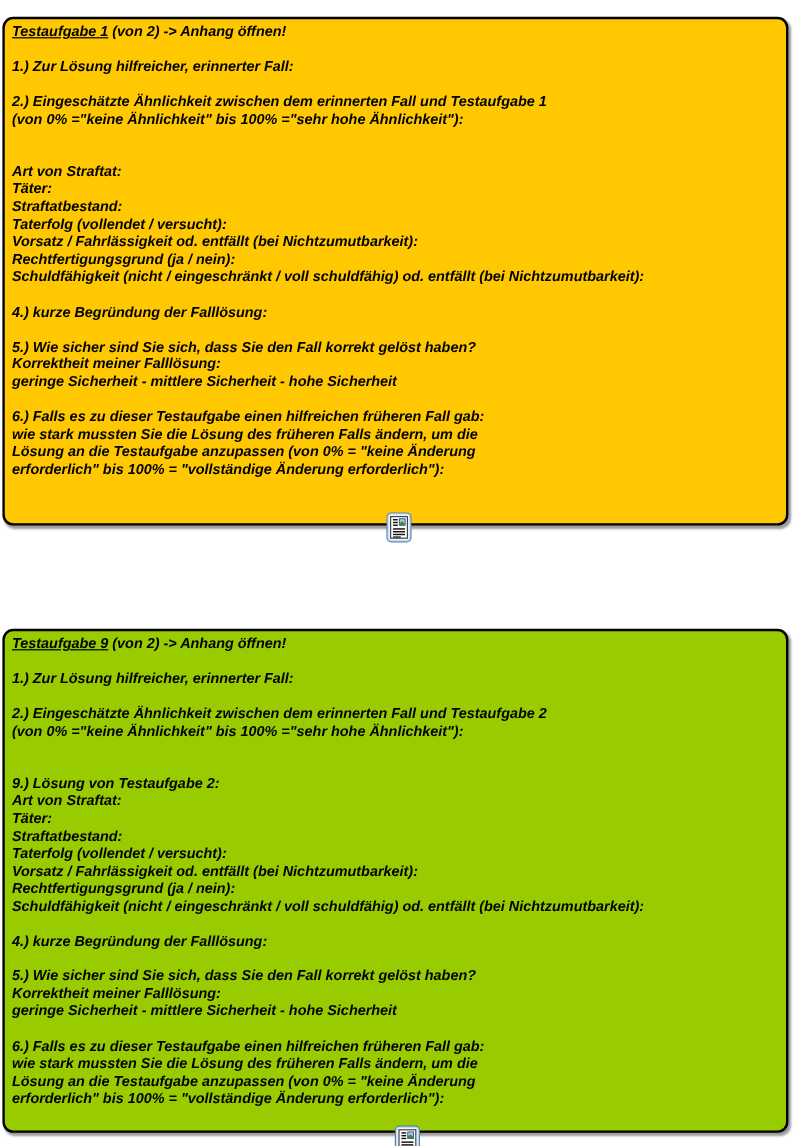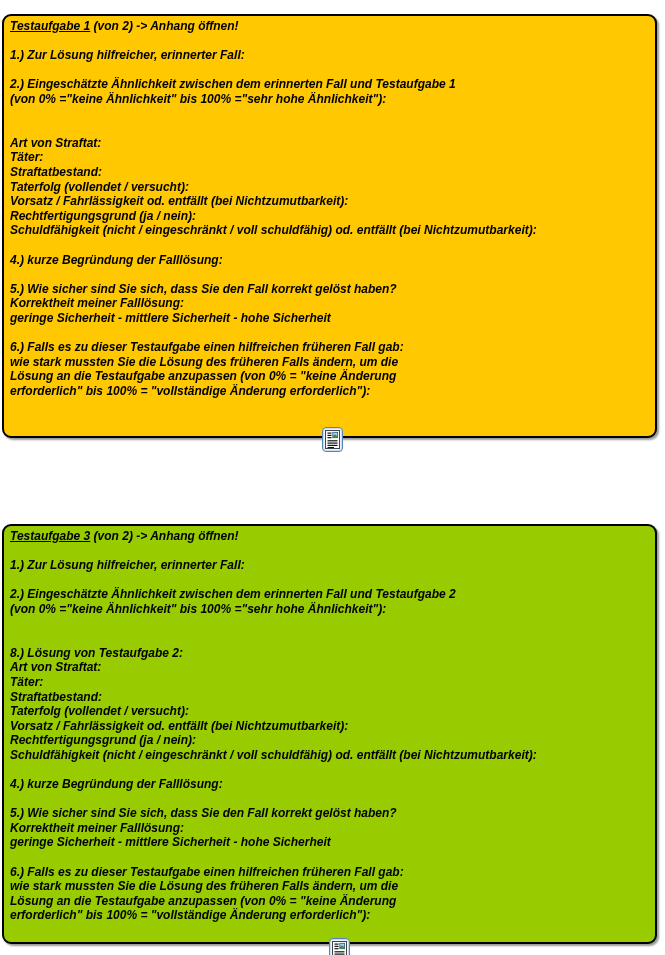--- a/index.html
+++ b/index.html
@@ -105,30 +105,30 @@
       <rect x="8.8" y="3.3" width="4.8" height="5.4" fill="#a9cdea" stroke="#33567d" stroke-width="0.8"></rect>
       <path d="M8.8 7.3 L11 5.2 L13.6 7.6 L13.6 8.7 L8.8 8.7 Z" fill="#3f8a3f"></path>
       <rect x="3.5" y="11.2" width="10" height="1.2" fill="#111111"></rect>
       <rect x="3.5" y="13.5" width="10" height="1.2" fill="#111111"></rect>
       <rect x="3.5" y="15.8" width="10" height="1.2" fill="#111111"></rect>
       <rect x="3.5" y="18.0" width="6.5" height="1" fill="#111111"></rect>
     </svg>
   </button>
 
   <section class="card card-2" style="background-color: rgb(153, 204, 0);">
-    <div class="line title-line"><span class="title-link">Testaufgabe 3</span><span> (von 2) -&gt; Anhang öffnen!</span></div>
+    <div class="line title-line"><span class="title-link">Testaufgabe 9</span><span> (von 2) -&gt; Anhang öffnen!</span></div>
     <div class="lines">
         <div class="line">&nbsp;</div>
         <div class="line">1.) Zur Lösung hilfreicher, erinnerter Fall:</div>
         <div class="line">&nbsp;</div>
         <div class="line">2.) Eingeschätzte Ähnlichkeit zwischen dem erinnerten Fall und Testaufgabe 2</div>
         <div class="line">(von 0% ="keine Ähnlichkeit" bis 100% ="sehr hohe Ähnlichkeit"):</div>
         <div class="line">&nbsp;</div>
         <div class="line">&nbsp;</div>
-        <div class="line">8.) Lösung von Testaufgabe 2:</div>
+        <div class="line">9.) Lösung von Testaufgabe 2:</div>
         <div class="line">Art von Straftat:</div>
         <div class="line">Täter:</div>
         <div class="line">Straftatbestand:</div>
         <div class="line">Taterfolg (vollendet / versucht):</div>
         <div class="line">Vorsatz / Fahrlässigkeit od. entfällt (bei Nichtzumutbarkeit):</div>
         <div class="line">Rechtfertigungsgrund (ja / nein):</div>
         <div class="line">Schuldfähigkeit (nicht / eingeschränkt / voll schuldfähig) od. entfällt (bei Nichtzumutbarkeit):</div>
         <div class="line">&nbsp;</div>
         <div class="line">4.) kurze Begründung der Falllösung:</div>
         <div class="line">&nbsp;</div>

